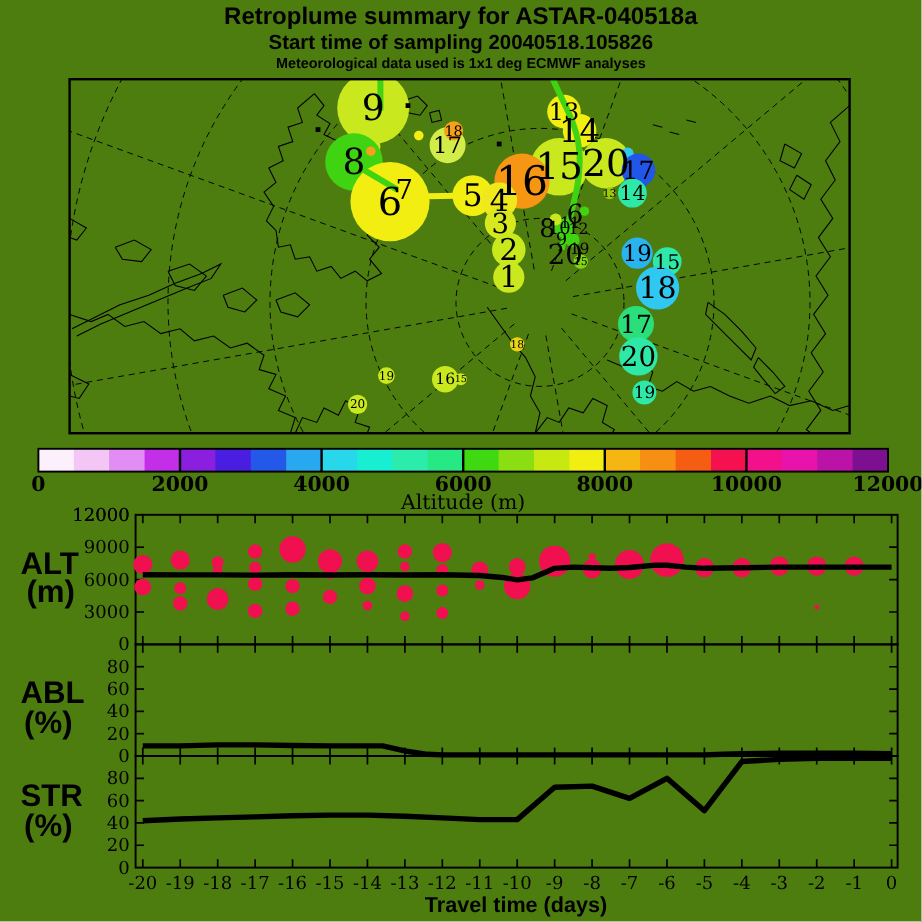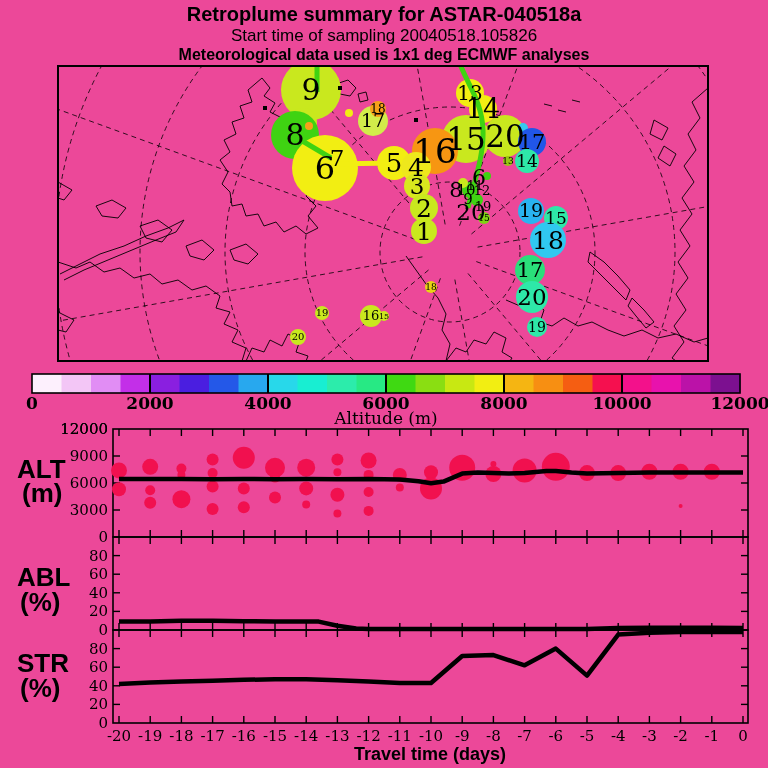--- a/index.html
+++ b/index.html
@@ -1,23 +1,23 @@
 <!DOCTYPE html>
 <html><head>
 <meta charset="utf-8">
 <style>
   html,body{margin:0;padding:0;background:#fff;}
-  .page{position:relative;width:768px;height:768px;background:#ec4899;overflow:hidden;
+  .page{position:relative;width:768px;height:768px;background:#4d7c0f;overflow:hidden;
         font-family:"Liberation Sans",sans-serif;}
   .h1{position:absolute;top:3px;left:0;width:768px;text-align:center;
       font-size:20px;font-weight:bold;color:#000;}
   .h2{position:absolute;top:26px;left:0;width:768px;display:flex;
-      justify-content:center;gap:56px;font-size:17px;font-weight:normal;color:#000;text-align:right;}
+      justify-content:center;gap:56px;font-size:17px;font-weight:bold;color:#000;text-align:right;}
   .h3{position:absolute;top:46px;left:0;width:768px;text-align:center;
-      font-size:16px;font-weight:bold;color:#000;}
+      font-size:12px;font-weight:bold;color:#000;}
   svg{position:absolute;top:0;left:0;}
   .serif{font-family:"DejaVu Serif","Liberation Serif",serif;}
   .sansb{font-family:"Liberation Sans",sans-serif;font-weight:bold;}
 </style>
 </head>
 <body>
 
 <div class="page">
   <div class="h1">Retroplume summary for ASTAR-040518a</div>
   <div class="h2">

